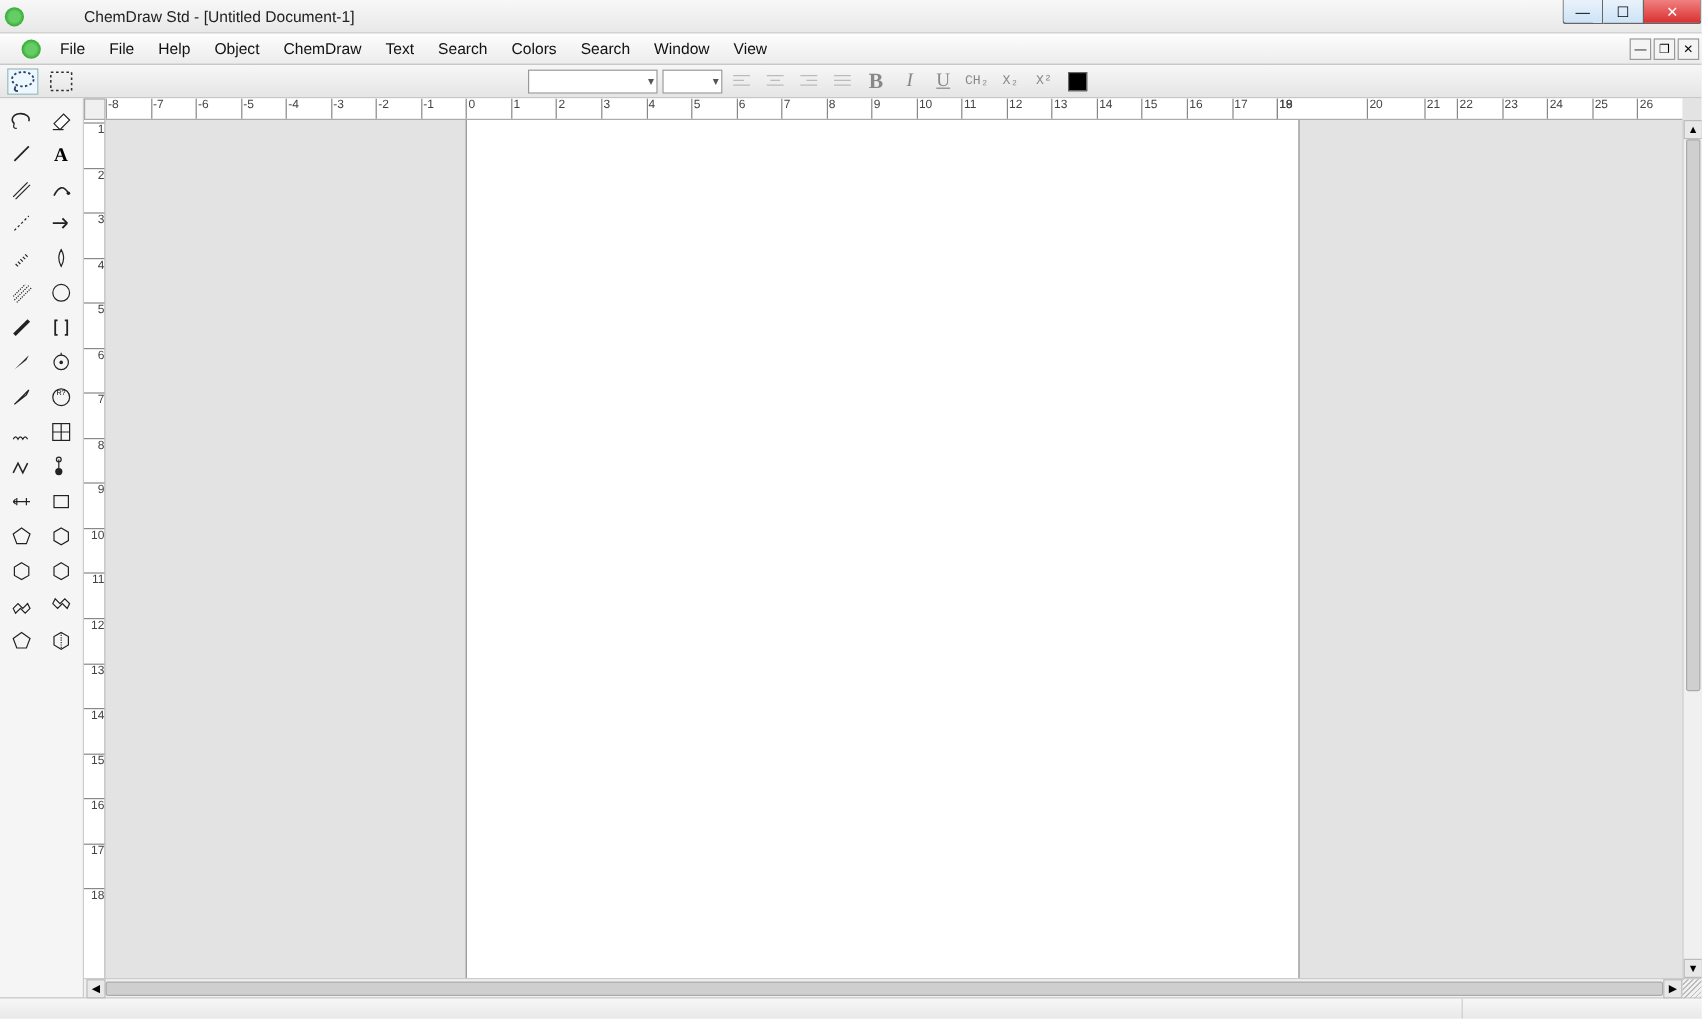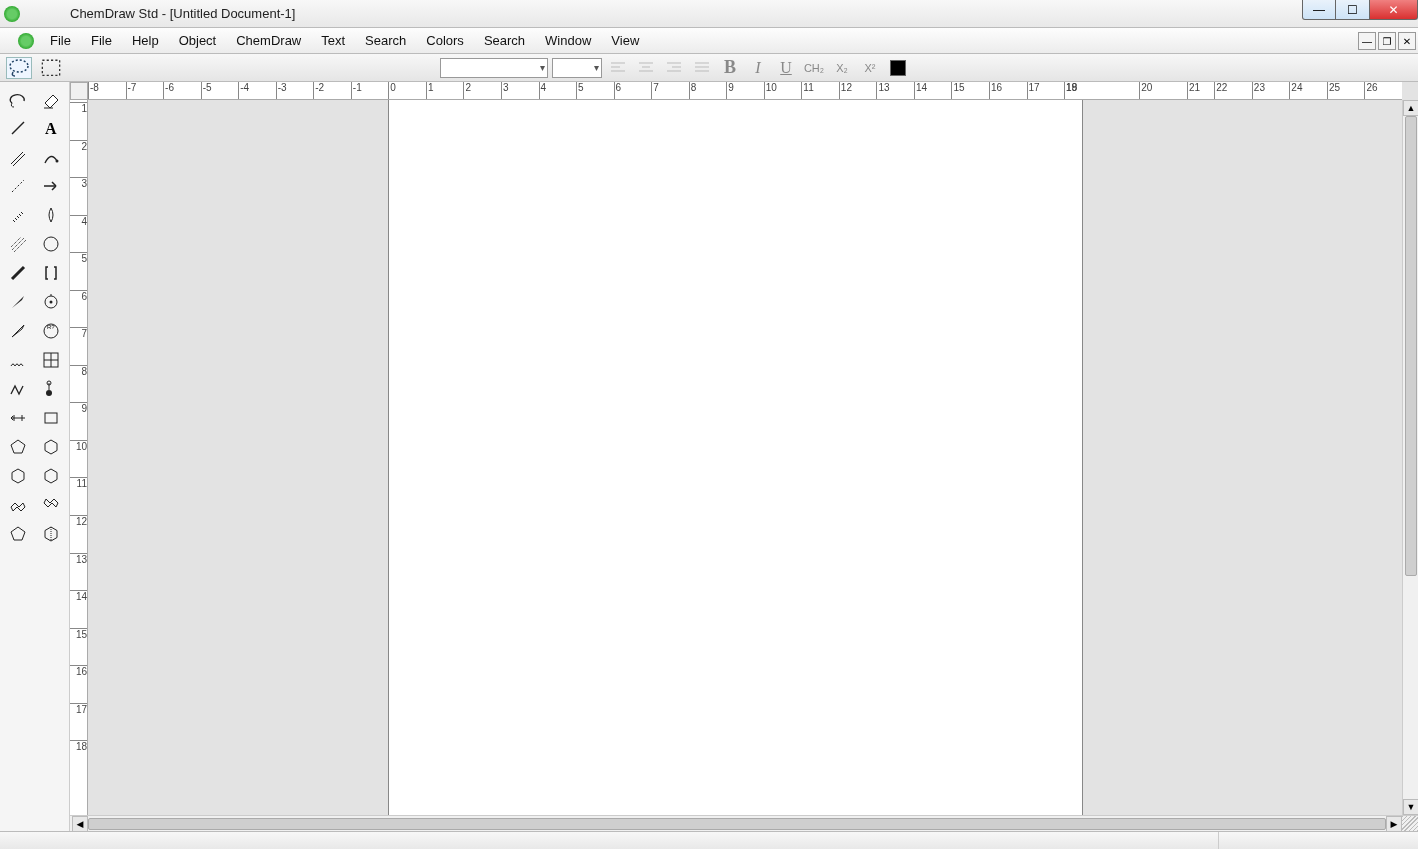--- a/index.html
+++ b/index.html
@@ -29,21 +29,21 @@
 .lasso-tool { border:1px solid #9bb; background:#eef6ff; }
 .font-select, .size-select { height:20px; border:1px solid #999; background:#fff; position:relative; }
 .font-select { width:108px; }
 .size-select { width:50px; }
 .dd-arrow { position:absolute; right:2px; top:3px; font-size:10px; color:#555; }
 .fmt-btn { width:24px; height:22px; display:flex; align-items:center; justify-content:center; cursor:pointer; color:#888; font-family: "Times New Roman", serif; font-size:16px; }
 .fmt-btn.bold { font-weight:bold; font-size:18px; }
 .fmt-btn.italic { font-style:italic; }
 .fmt-btn.underline { text-decoration: underline; }
 .fmt-btn.align svg { stroke:#bbb; }
-.fmt-btn.chem { font-size:11px; font-family: Liberation Sans, sans-serif; }
+.fmt-btn.chem { font-size:11px; font-family: Liberation Mono, monospace; }
 .color-swatch { width:16px; height:16px; background:#000; border:1px solid #666; margin-left:4px; }
 
 
 .main { display:flex; height: calc(849px - 28px - 26px - 28px - 18px); }
 
 
 .tool-palette { width: 70px; background:#f5f5f5; border-right:1px solid #ccc; display:flex; flex-direction:column; padding:2px; }
 .tool-row { display:flex; height:29px; }
 .tool-cell { width:32px; height:28px; display:flex; align-items:center; justify-content:center; cursor:pointer; margin:1px; }
 .tool-cell svg { width:20px; height:20px; }

